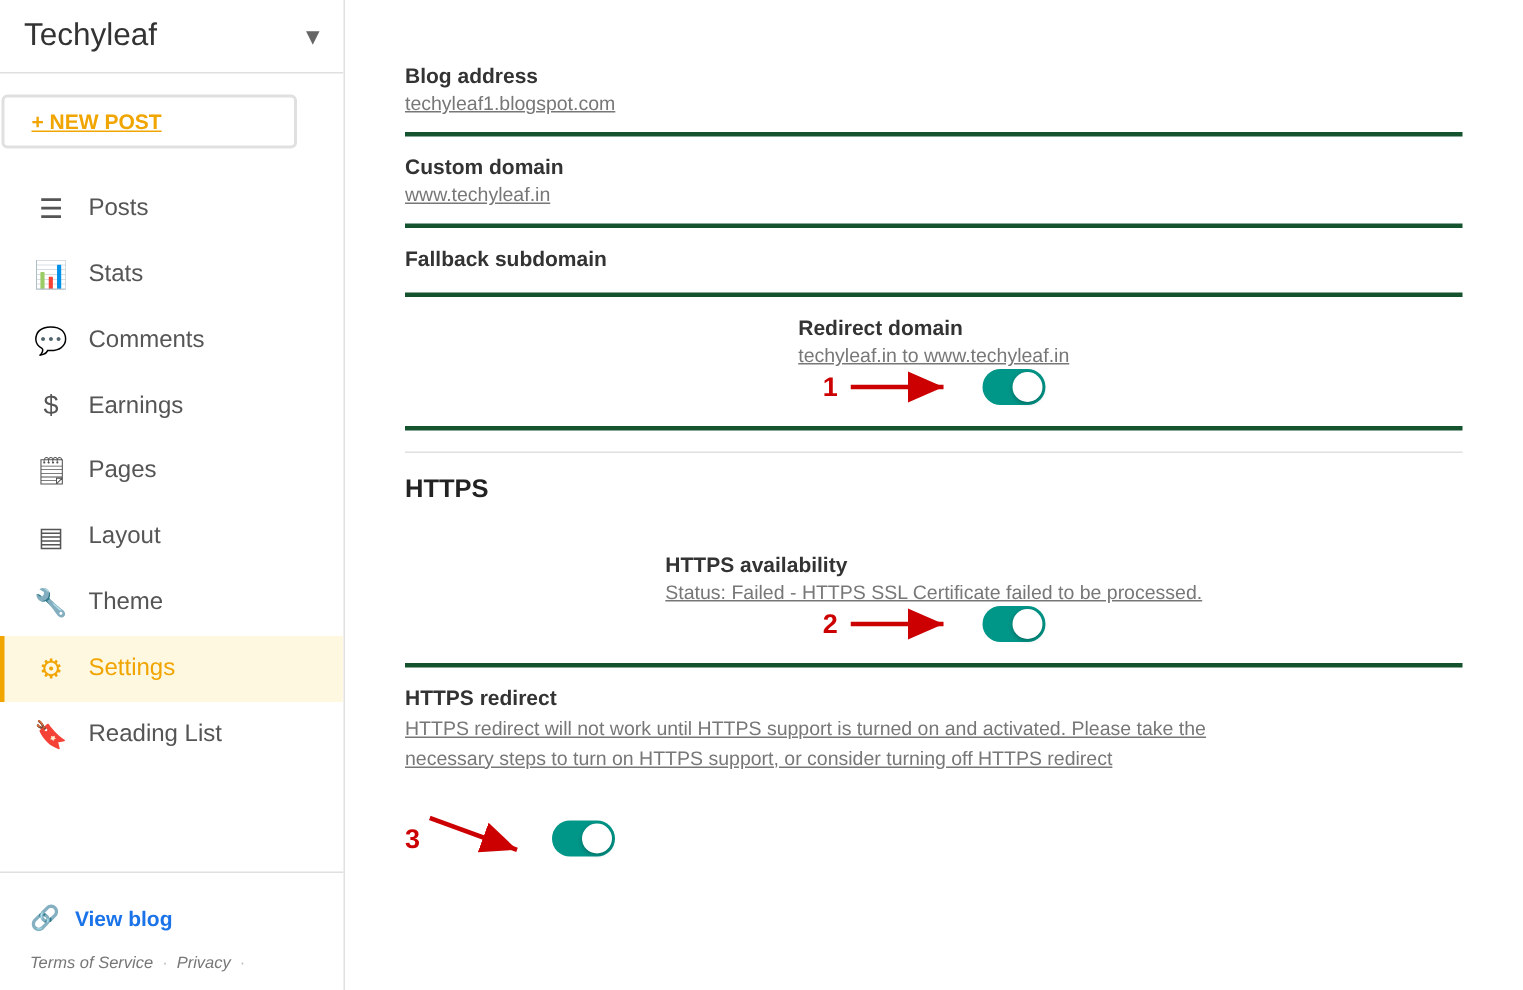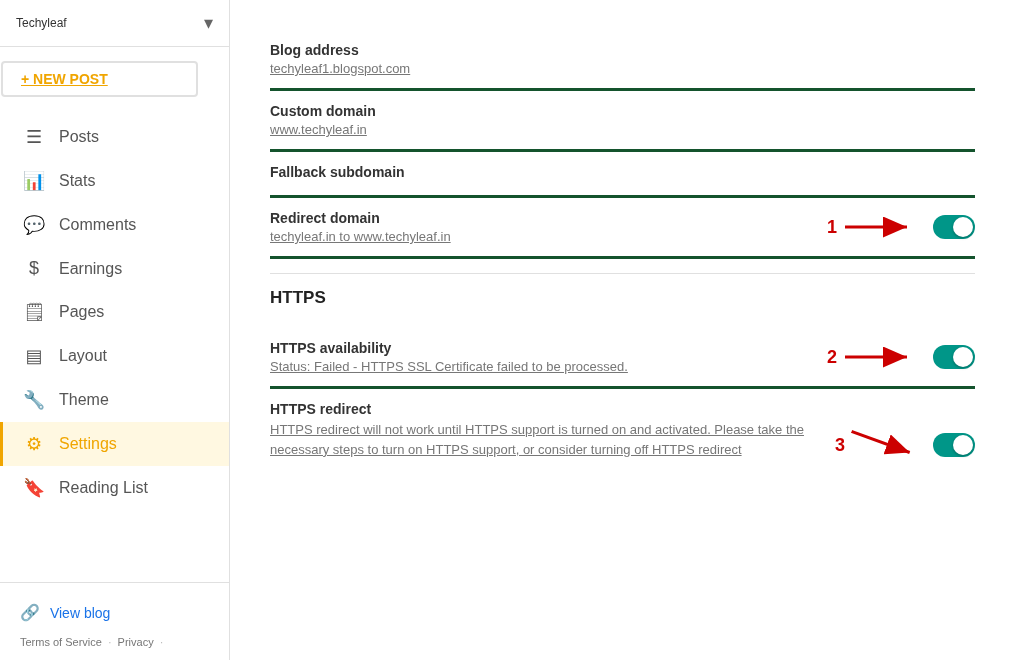--- a/index.html
+++ b/index.html
@@ -19,21 +19,21 @@
 
     .sidebar-header {
       display: flex;
       align-items: center;
       justify-content: space-between;
       padding: 12px 16px;
       border-bottom: 1px solid #e0e0e0;
     }
 
     .sidebar-blog-title {
-      font-size: 12px;
+      font-size: 21px;
       font-weight: 500;
       color: #333;
     }
 
     .sidebar-dropdown-icon {
       color: #666;
       font-size: 18px;
     }
 
     .new-post-btn {
@@ -106,20 +106,21 @@
       display: flex;
       gap: 6px;
       font-size: 11px;
       color: #777;
       padding: 6px 4px 0;
     }
 
     .sidebar-bottom-links a {
       color: #777;
       text-decoration: none;
+      font-style: italic;
     }
 
     .separator { color: #bbb; }
 
     
     .main {
       flex: 1;
       overflow-y: auto;
       padding: 30px 40px;
       background: #fff;
@@ -150,20 +151,21 @@
     .setting-value {
       font-size: 13px;
       color: #777;
       text-decoration: underline;
     }
 
     .setting-row-inline {
       display: flex;
       align-items: center;
       justify-content: space-between;
+      flex-direction: column;
     }
 
     .setting-row-content { flex: 1; }
 
     
     .toggle-container {
       display: flex;
       align-items: center;
       gap: 8px;
       flex-shrink: 0;
@@ -262,21 +264,21 @@
     </div>
     <div class="nav-item">
       <span class="nav-icon">🔖</span>
       <span class="nav-label">Reading List</span>
     </div>
   </nav>
 
   <div class="sidebar-footer">
     <div class="view-blog-link">
       <span style="font-size:16px;">🔗</span>
-      <span style="color:#1a73e8;font-weight:400;">View blog</span>
+      <span style="color:#1a73e8;font-weight:700;">View blog</span>
     </div>
     <div class="sidebar-bottom-links">
       <a href="#">Terms of Service</a>
       <span class="separator">·</span>
       <a href="#">Privacy</a>
       <span class="separator">·</span>
     </div>
   </div>
 </div>
 

